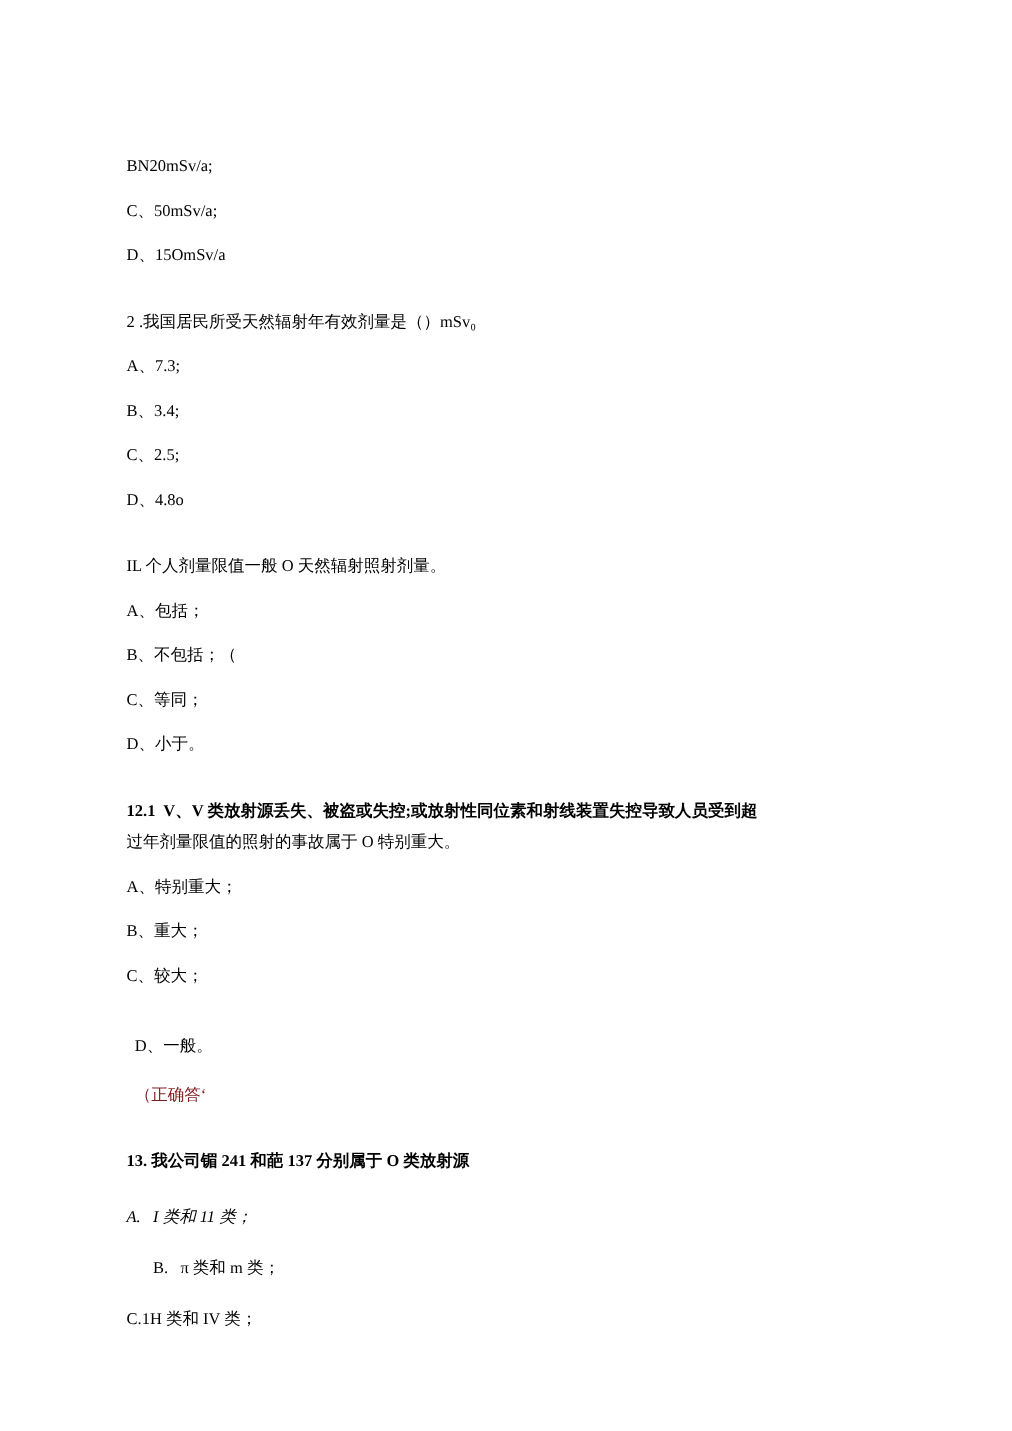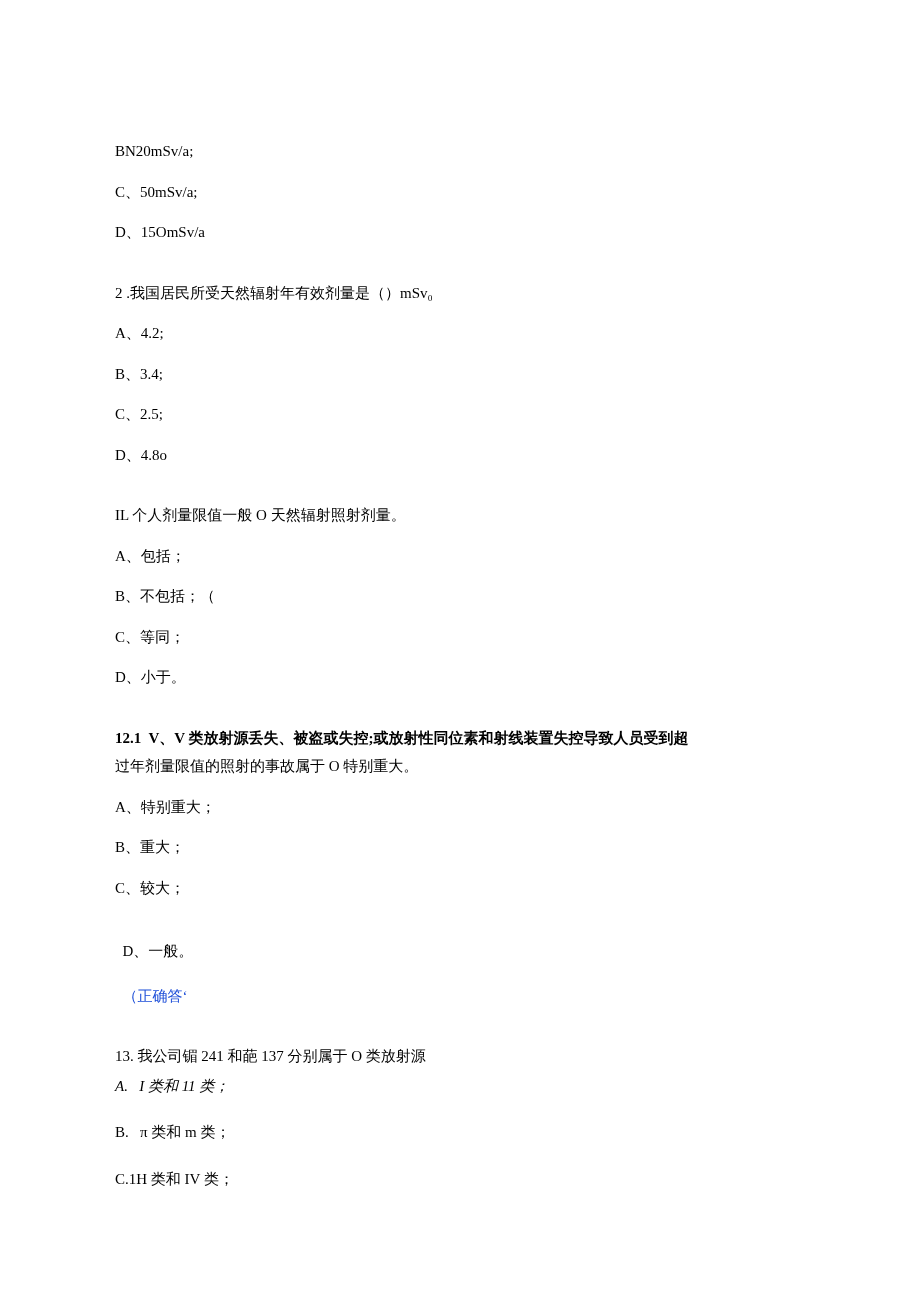--- a/index.html
+++ b/index.html
@@ -12,33 +12,33 @@
     box-sizing: border-box;
     padding: 140px 115px 80px 115px;
     font-size: 15px;
     line-height: 1.5;
   }
   .line {
     margin: 0 0 18px 0;
     white-space: pre-wrap;
   }
   .gap-medium { height: 20px; }
-  .orange { color: #1d4ed8; }
+  .orange { color: #7f1d1d; }
 </style>
 </head>
 <body>
 
 <div class="line">BN20mSv/a;</div>
 <div class="line">C、50mSv/a;</div>
 <div class="line">D、15OmSv/a</div>
 
 <div class="gap-medium"></div>
 
 <div class="line">2 .我国居民所受天然辐射年有效剂量是（）mSv₀</div>
-<div class="line">A、4.2;</div>
+<div class="line">A、7.3;</div>
 <div class="line">B、3.4;</div>
 <div class="line">C、2.5;</div>
 <div class="line">D、4.8o</div>
 
 <div class="gap-medium"></div>
 
 <div class="line">IL 个人剂量限值一般 O 天然辐射照射剂量。</div>
 <div class="line">A、包括；</div>
 <div class="line">B、不包括；（</div>
 <div class="line">C、等同；</div>
@@ -52,16 +52,16 @@
 <div class="line">B、重大；</div>
 <div class="line">C、较大；</div>
 <div class="line">
   <span>D、一般。</span>
   <span style="display:inline-block; width:8px;"></span>
   <span class="orange">（正确答‘</span>
 </div>
 
 <div class="gap-medium"></div>
 
-<div class="line" style="margin-bottom:7px;">13. 我公司镅 241 和葩 137 分别属于 O 类放射源</div>
+<div class="line" style="margin-bottom:28px;font-weight:bold;">13. 我公司镅 241 和葩 137 分别属于 O 类放射源</div>
 <div class="line" style="margin-bottom:24px;font-style:italic;">A.   I 类和 11 类；</div>
-<div class="line" style="margin-bottom:24px;">B.   π 类和 m 类；</div>
+<div class="line" style="margin-bottom:24px;margin-left:24px;">B.   π 类和 m 类；</div>
 <div class="line">C.1H 类和 IV 类；</div>
 
 </body></html>

